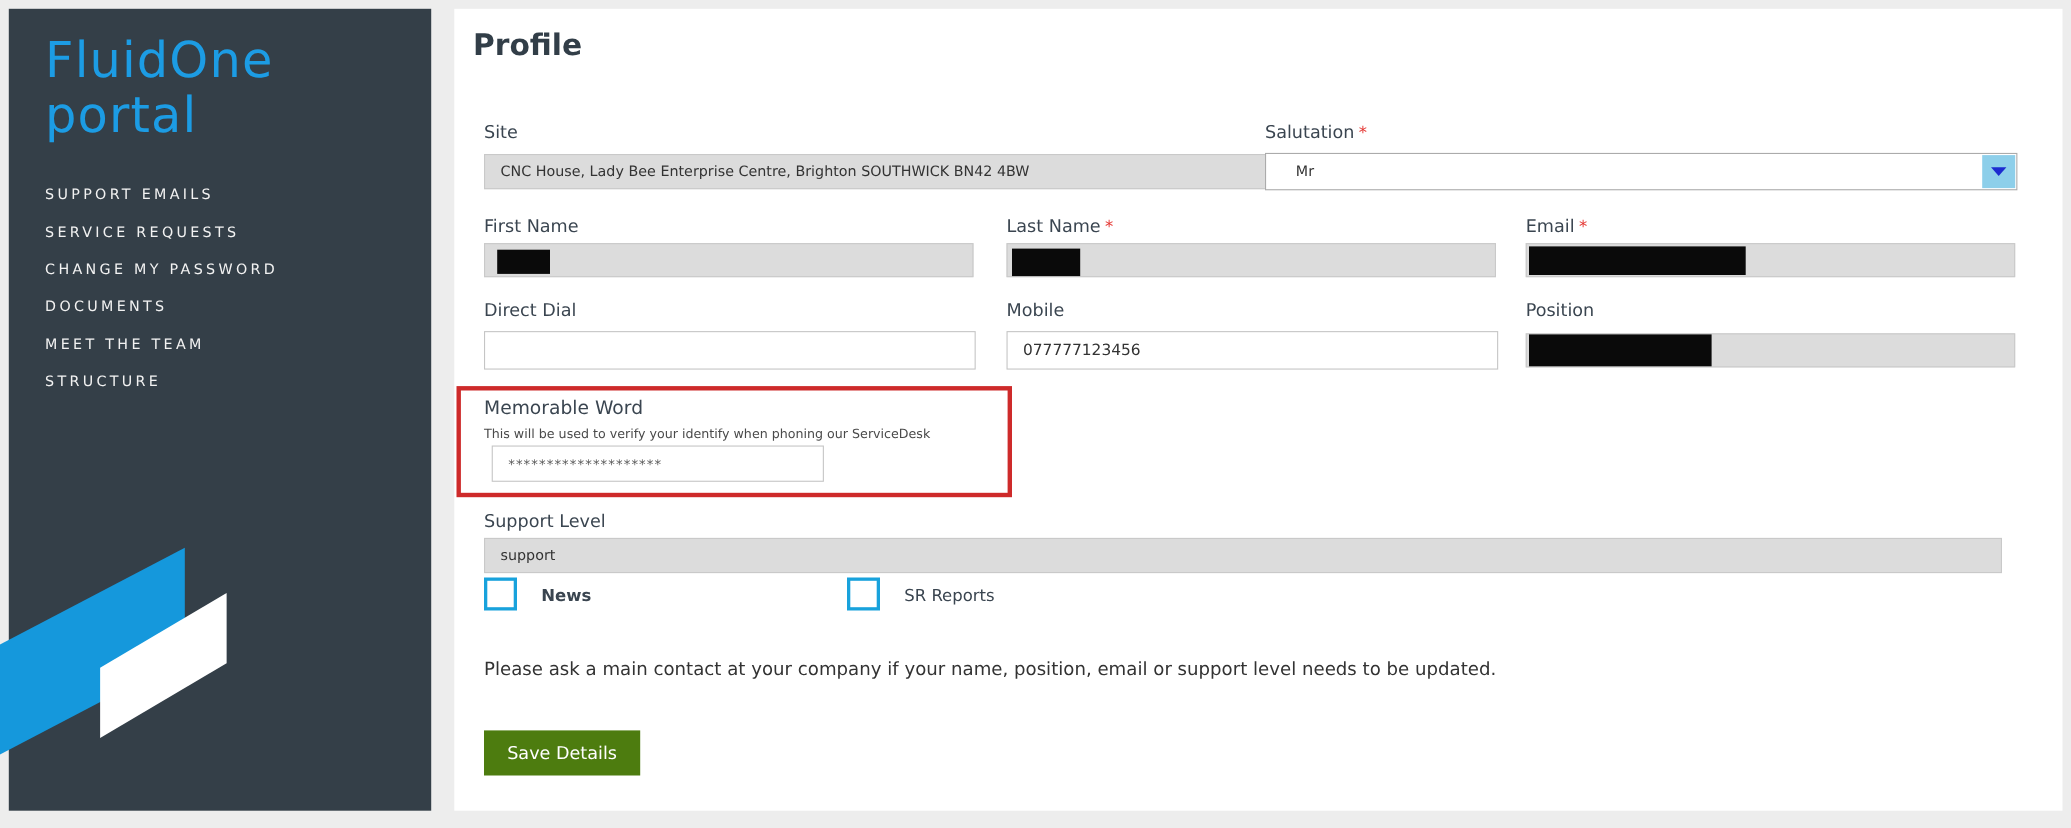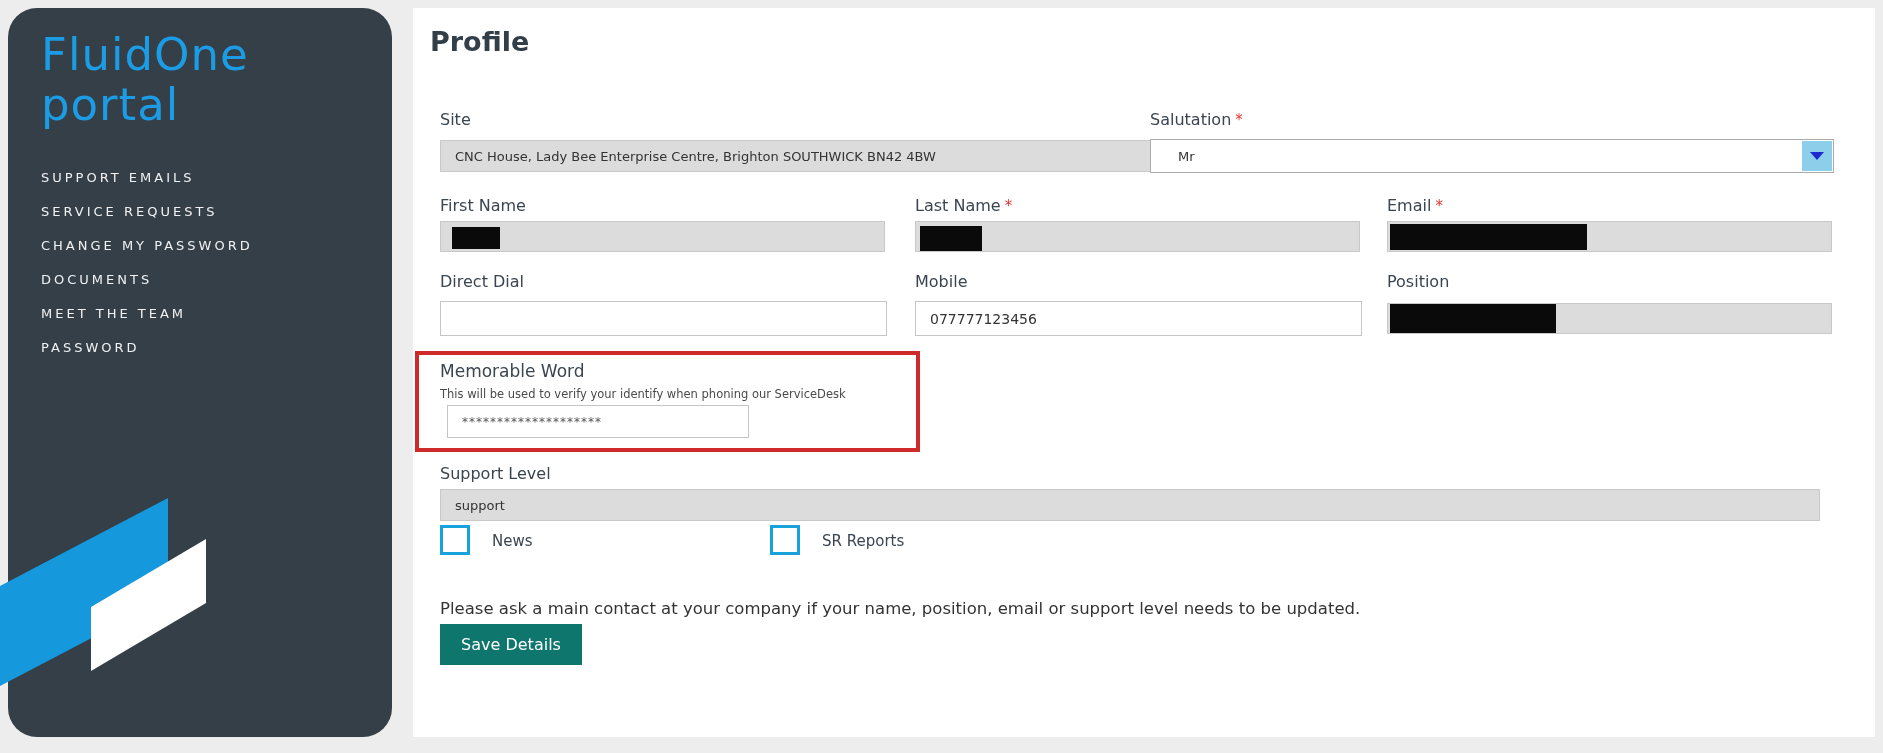--- a/index.html
+++ b/index.html
@@ -1,20 +1,20 @@
 <!DOCTYPE html>
 <html><head>
 <meta charset="utf-8">
 <style>
   * { margin:0; padding:0; box-sizing:border-box; }
   html,body { width:1883px; height:753px; background:#EDEDED; font-family:"DejaVu Sans", sans-serif; overflow:hidden; }
   .abs { position:absolute; }
 
   
-  #sidebar { left:8px; top:8px; width:384px; height:729px; background:#343F48;border-radius:29px; }
+  #sidebar { left:8px; top:8px; width:384px; height:729px; background:#343F48; }
   #brand { left:33px; top:22px; color:#1C9CE4; font-size:45px; line-height:50px; font-weight:400; letter-spacing:1px; cursor:pointer; }
   #nav { left:33px; top:153px; }
   .nav-item { height:34px; line-height:34px; color:#F2F2F2; font-size:13px; letter-spacing:3px; font-weight:500; cursor:pointer; white-space:nowrap; }
   #logo-shapes { left:0; top:480px; width:230px; height:257px; z-index:3; }
 
   
   #card { left:413px; top:8px; width:1462px; height:729px; background:#FFFFFF; }
   #page-title { left:430px; top:26px; font-size:27px; font-weight:700; color:#323E48; }
 
   .field-label { font-size:16px; color:#3A4550; white-space:nowrap; }
@@ -58,42 +58,42 @@
   #memorable-helper { left:440px; top:387px; font-size:11.5px; color:#4A4A4A; }
   #memorable-input { left:447px; top:405px; width:302px; height:33px; font-size:12px; color:#555; letter-spacing:1px; }
 
   
   #support-label { left:440px; top:464px; }
   #support-field { left:440px; top:489px; width:1380px; height:32px; }
 
   
   .checkbox { width:30px; height:30px; background:#FFF; border:3px solid #18A2DC; cursor:pointer; }
   #news-checkbox { left:440px; top:525px; }
-  #news-label { left:492px; top:532px; font-size:15px; color:#3A4550; }
+  #news-label { left:492px; top:532px; font-size:15px; color:#3A4550;font-weight:bold; }
   #sr-checkbox { left:770px; top:525px; }
   #sr-label { left:822px; top:532px; font-size:15px; color:#3A4550; }
 
   #note { left:440px; top:599px; font-size:16.5px; color:#333; }
-  #save-button { left:440px; top:624px; width:142px; height:41px; background:#0f766e; color:#FFF; font-size:16px; border:none; display:flex; align-items:center; justify-content:center; cursor:pointer; font-family:"DejaVu Sans", sans-serif; }
+  #save-button { left:440px; top:664px; width:142px; height:41px; background:#4d7c0f; color:#FFF; font-size:16px; border:none; display:flex; align-items:center; justify-content:center; cursor:pointer; font-family:"DejaVu Sans", sans-serif; }
 </style>
 </head>
 <body>
 
 <div id="sidebar" class="abs">
   <div id="brand" class="abs" style="position:absolute;">
     <div>FluidOne</div>
     <div>portal</div>
   </div>
   <nav id="nav" class="abs">
     <div class="nav-item">SUPPORT EMAILS</div>
     <div class="nav-item">SERVICE REQUESTS</div>
     <div class="nav-item">CHANGE MY PASSWORD</div>
     <div class="nav-item">DOCUMENTS</div>
     <div class="nav-item">MEET THE TEAM</div>
-    <div class="nav-item">PASSWORD</div>
+    <div class="nav-item">STRUCTURE</div>
   </nav>
 </div>
 
 <svg id="logo-shapes" class="abs" viewBox="0 0 230 257">
   <polygon points="168,18 0,106 0,206 168,118" fill="#1598DC"></polygon>
   <polygon points="206,59 206,123 91,191 91,127" fill="#FFFFFF"></polygon>
 </svg>
 
 <div id="card" class="abs"></div>
 

